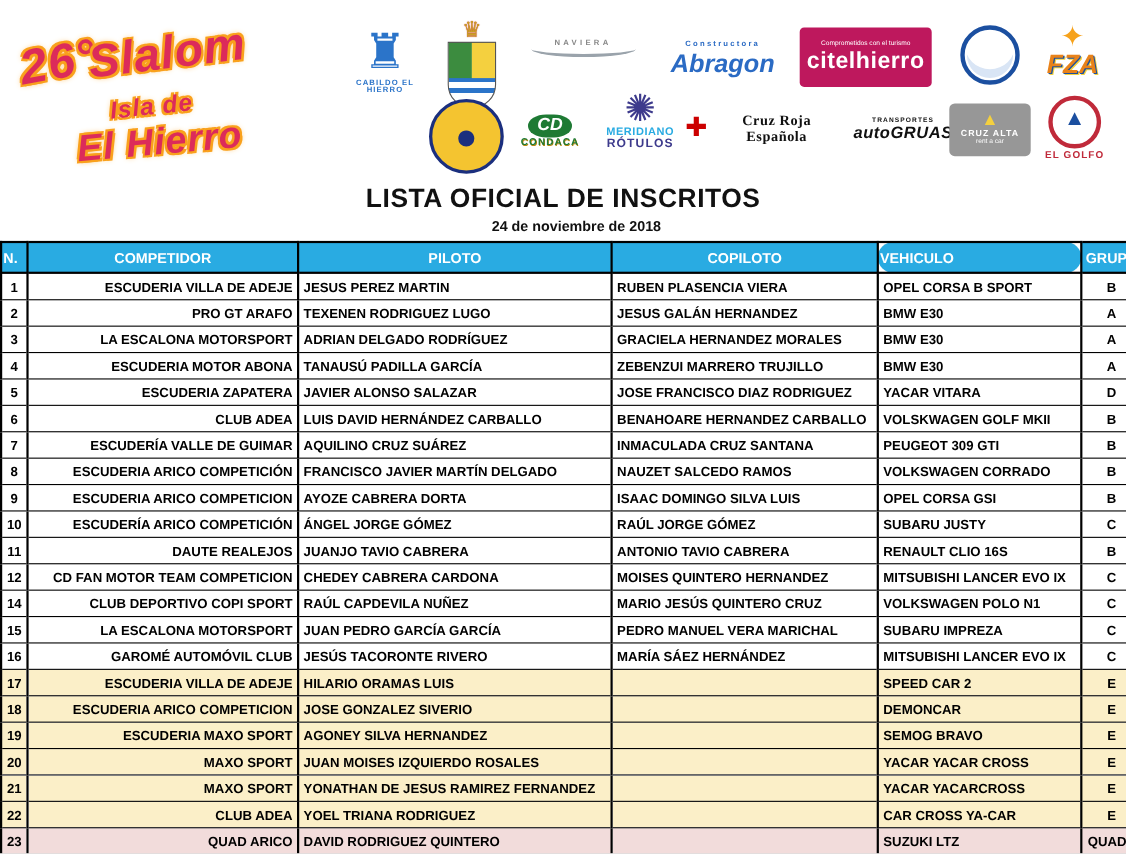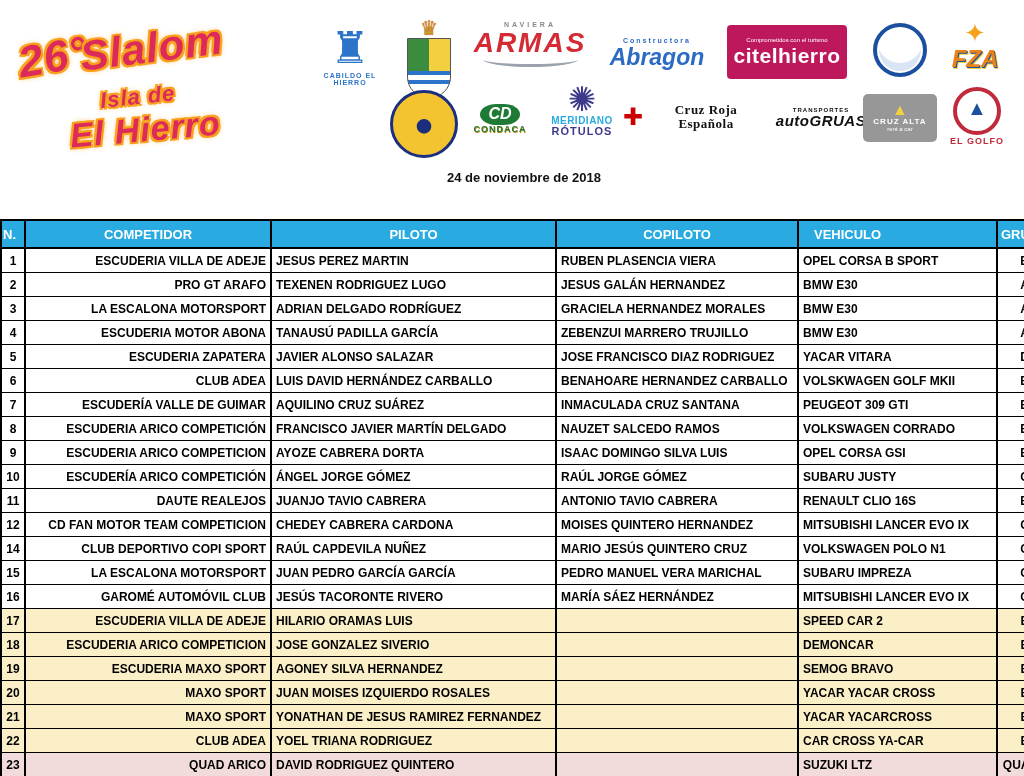--- a/index.html
+++ b/index.html
@@ -108,21 +108,21 @@
   #inscritos td{border:1px solid #000;border-left-width:2px;border-right-width:2px;
       height:23px;padding:0 4px;overflow:hidden;white-space:nowrap;}
   #inscritos .col0{width:20px;text-align:center;padding:0 1px;}
   #inscritos .col1{width:238px;text-align:right;}
   #inscritos .col2{width:277px;text-align:left;}
   #inscritos .col3{width:234px;text-align:left;}
   #inscritos .col4{width:179px;text-align:left;}
   #inscritos .col5{width:47px;text-align:center;}
   #inscritos th.col0,#inscritos th.col1,#inscritos th.col2,#inscritos th.col3,
   #inscritos th.col5,#inscritos th.col6{text-align:center;}
-  #inscritos th.col4{text-align:left;padding-left:15px;}
+  #inscritos th.col4{text-align:left;padding-left:1px;border-radius:14px;}
   #inscritos th.col0{text-align:left;}
   tr.band-white td{background:#fff;}
   tr.band-yellow td{background:var(--row-yellow);}
   tr.band-pink td{background:var(--row-pink);}
 </style>
 </head>
 <body>
 
 <div id="page" style="--header-blue: #29ABE2; --row-yellow: #FBEFC8; --row-pink: #F2DCDB; --logo-red: #DC2B5A; --logo-orange: #F9A11C;">
 
@@ -138,21 +138,20 @@
         <div class="sp sp-cabildo">
           <span class="sp-icon">♜</span>
           <span class="sp-text">CABILDO EL HIERRO</span>
         </div>
         <div class="sp sp-shield">
           <span class="sp-icon">♛</span>
           <span class="sp-body"></span>
         </div>
         <div class="sp sp-armas">
           <span class="sp-sub">NAVIERA</span>
-          <span class="sp-text">ARMAS</span>
         </div>
         <div class="sp sp-abragon">
           <span class="sp-sub">Constructora</span>
           <span class="sp-text">Abragon</span>
         </div>
         <div class="sp sp-cit">
           <span class="sp-sub">Comprometidos con el turismo</span>
           <span class="sp-text">citelhierro</span>
         </div>
         <div class="sp sp-fed">
@@ -190,20 +189,21 @@
           <span class="sp-sub">rent a car</span>
         </div>
         <div class="sp sp-golfo">
           <span class="sp-icon">▲</span>
           <span class="sp-text">EL GOLFO</span>
         </div>
       </div>
   </div>
 
   <div id="title-block">
+    <div id="doc-title">LISTA OFICIAL DE INSCRITOS</div>
     <div id="doc-date">24 de noviembre de 2018</div>
   </div>
 
   <table id="inscritos">
     <thead>
         <tr id="thead-row">
           <th class="col0">N.</th>
           <th class="col1">COMPETIDOR</th>
           <th class="col2">PILOTO</th>
           <th class="col3">COPILOTO</th>

